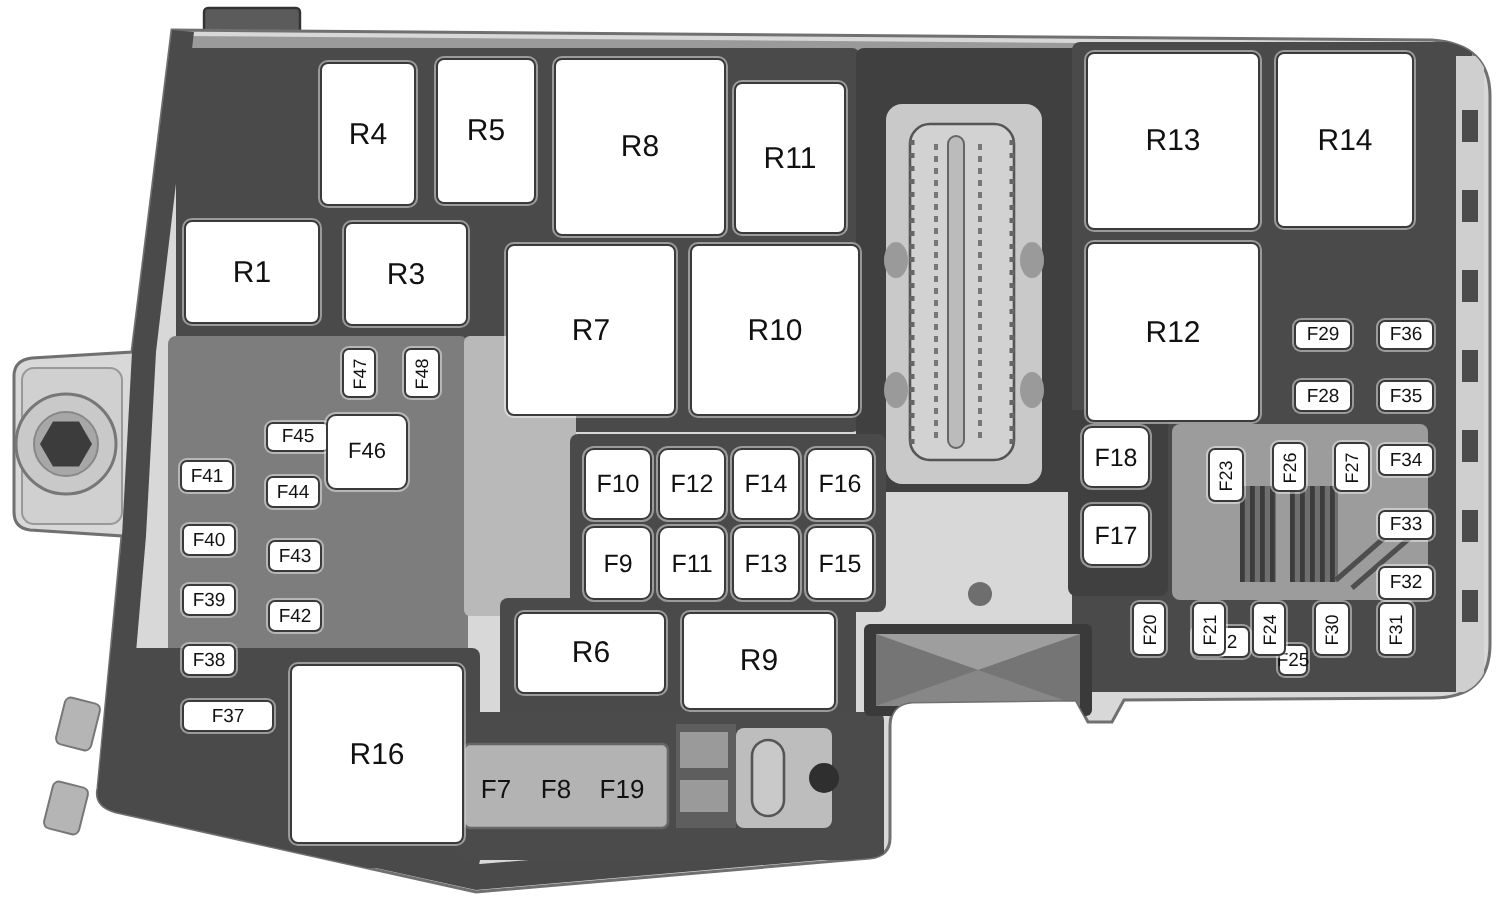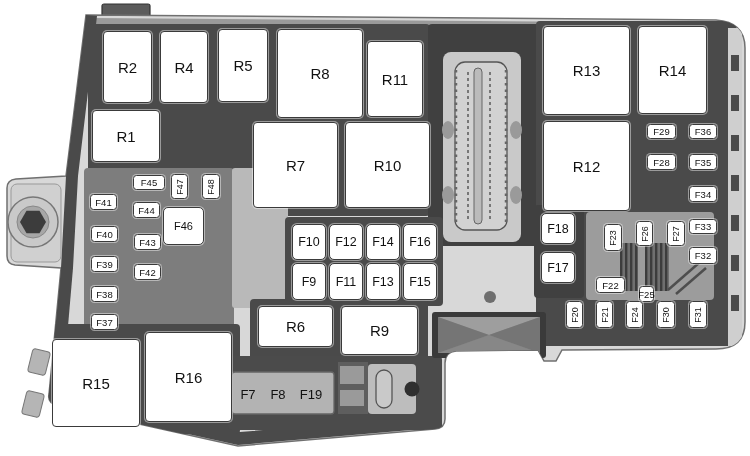--- a/index.html
+++ b/index.html
@@ -14,21 +14,21 @@
   }
   #base{position:absolute;left:0;top:0;}
   .bx{
     position:absolute;box-sizing:border-box;
     background:var(--box_fill);border:1.5px solid var(--box_border);
     border-radius:4px;display:flex;align-items:center;justify-content:center;
     color:var(--text);box-shadow:0 0 0 1px rgba(255,255,255,.45);
   }
   .relay{font-size:15px;}
   .md{font-size:12.5px;border-radius:5px;}
-  .xs{font-size:9.5px;border-radius:3.5px;border-width:1.4px;}
+  .xs{font-size:9.5px;border-radius:3.5px;border-width:1.4px;margin-top:36px;}
   .vs{font-size:9px;border-radius:3.5px;border-width:1.4px;}
   .vs span{transform:rotate(-90deg);white-space:nowrap;}
   .plate-lbl{
     position:absolute;font-size:13px;color:var(--text);
     display:flex;align-items:center;justify-content:center;
   }
 </style>
 </head>
 <body>
 
@@ -127,52 +127,51 @@
       <rect x="645" y="243" width="24" height="48" fill="url(#vstripe)"></rect>
       <line x1="668" y1="290" x2="700" y2="262" stroke="#4e4e4e" stroke-width="2.5"></line>
       <line x1="676" y1="294" x2="706" y2="268" stroke="#4e4e4e" stroke-width="2.5"></line>
     </g>
 
     <circle cx="490" cy="297" r="6" fill="#6e6e6e"></circle>
   </g>
 </svg>
 
 <div class="bx relay" style="left:92px;top:110px;width:68px;height:52px">R1</div>
-<div class="bx relay" style="left:103px;top:31px;width:49px;height:72px">R2</div>
+<div class="bx relay" style="left:172px;top:111px;width:62px;height:52px">R3</div>
 <div class="bx relay" style="left:160px;top:31px;width:48px;height:72px">R4</div>
 <div class="bx relay" style="left:218px;top:29px;width:50px;height:73px">R5</div>
 <div class="bx relay" style="left:258px;top:306px;width:75px;height:41px">R6</div>
 <div class="bx relay" style="left:253px;top:122px;width:85px;height:86px">R7</div>
 <div class="bx relay" style="left:277px;top:29px;width:86px;height:89px">R8</div>
 <div class="bx relay" style="left:341px;top:306px;width:77px;height:49px">R9</div>
 <div class="bx relay" style="left:345px;top:122px;width:85px;height:86px">R10</div>
 <div class="bx relay" style="left:367px;top:41px;width:56px;height:76px">R11</div>
 <div class="bx relay" style="left:543px;top:121px;width:87px;height:90px">R12</div>
 <div class="bx relay" style="left:543px;top:26px;width:87px;height:89px">R13</div>
 <div class="bx relay" style="left:638px;top:26px;width:69px;height:88px">R14</div>
-<div class="bx relay" style="left:52px;top:339px;width:88px;height:88px">R15</div>
 <div class="bx relay" style="left:145px;top:332px;width:87px;height:90px">R16</div>
 
 <div class="bx md" style="left:292px;top:224px;width:34px;height:36px">F10</div>
 <div class="bx md" style="left:329px;top:224px;width:34px;height:36px">F12</div>
 <div class="bx md" style="left:366px;top:224px;width:34px;height:36px">F14</div>
 <div class="bx md" style="left:403px;top:224px;width:34px;height:36px">F16</div>
 <div class="bx md" style="left:292px;top:263px;width:34px;height:37px">F9</div>
 <div class="bx md" style="left:329px;top:263px;width:34px;height:37px">F11</div>
 <div class="bx md" style="left:366px;top:263px;width:34px;height:37px">F13</div>
 <div class="bx md" style="left:403px;top:263px;width:34px;height:37px">F15</div>
 
 <div class="bx md" style="left:541px;top:213px;width:34px;height:31px">F18</div>
 <div class="bx md" style="left:541px;top:252px;width:34px;height:31px">F17</div>
 
 <div class="bx xs" style="left:90px;top:194px;width:27px;height:16px">F41</div>
 <div class="bx xs" style="left:91px;top:226px;width:27px;height:16px">F40</div>
 <div class="bx xs" style="left:91px;top:256px;width:27px;height:16px">F39</div>
 <div class="bx xs" style="left:91px;top:286px;width:27px;height:16px">F38</div>
-<div class="bx xs" style="left:91px;top:314px;width:27px;height:16px">F37</div>
+<div class="bx xs" style="left:91px;top:314px;width:46px;height:16px">F37</div>
 <div class="bx xs" style="left:133px;top:175px;width:32px;height:15px">F45</div>
 <div class="bx xs" style="left:133px;top:202px;width:27px;height:16px">F44</div>
 <div class="bx xs" style="left:134px;top:234px;width:27px;height:16px">F43</div>
 <div class="bx xs" style="left:134px;top:264px;width:27px;height:16px">F42</div>
 <div class="bx md" style="left:163px;top:207px;width:41px;height:38px;font-size:11px">F46</div>
 
 <div class="bx xs" style="left:647px;top:124px;width:29px;height:15px">F29</div>
 <div class="bx xs" style="left:647px;top:154px;width:29px;height:16px">F28</div>
 <div class="bx xs" style="left:689px;top:124px;width:28px;height:15px">F36</div>
 <div class="bx xs" style="left:689px;top:154px;width:28px;height:16px">F35</div>

